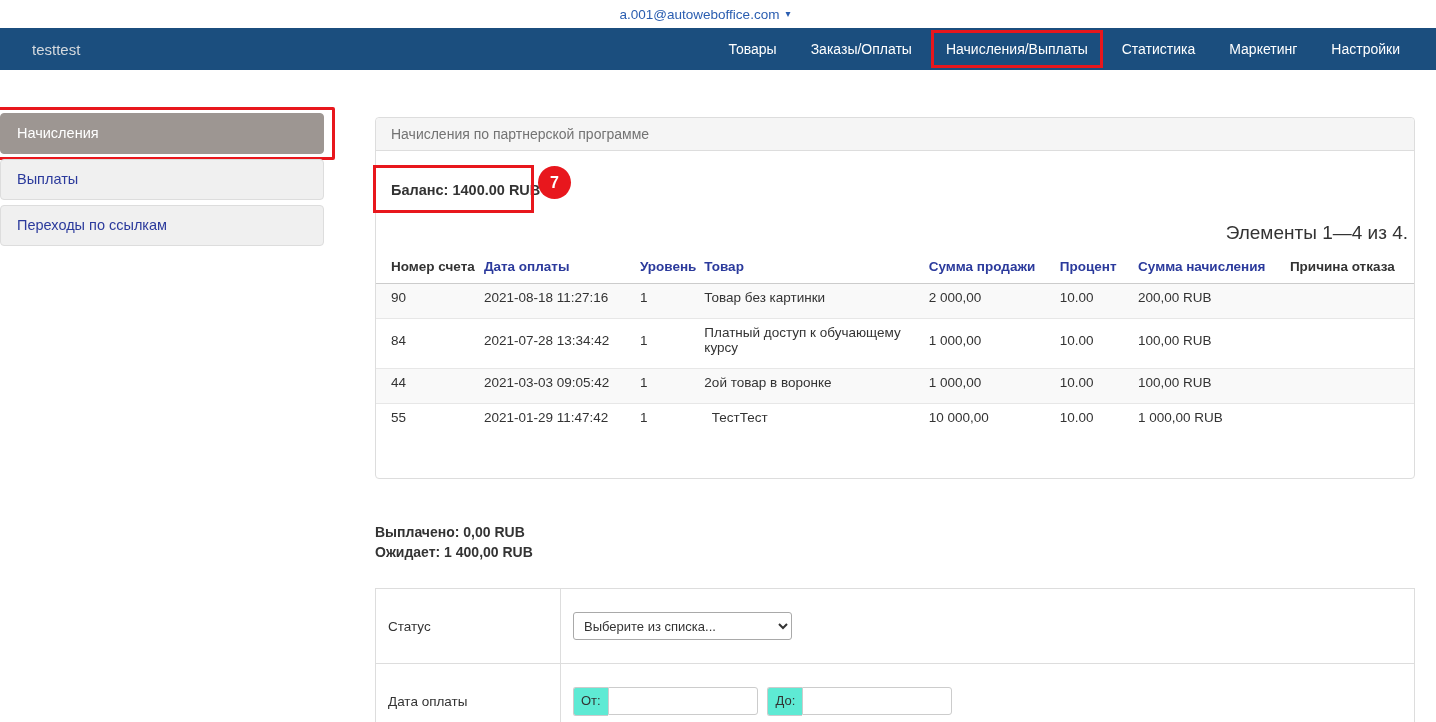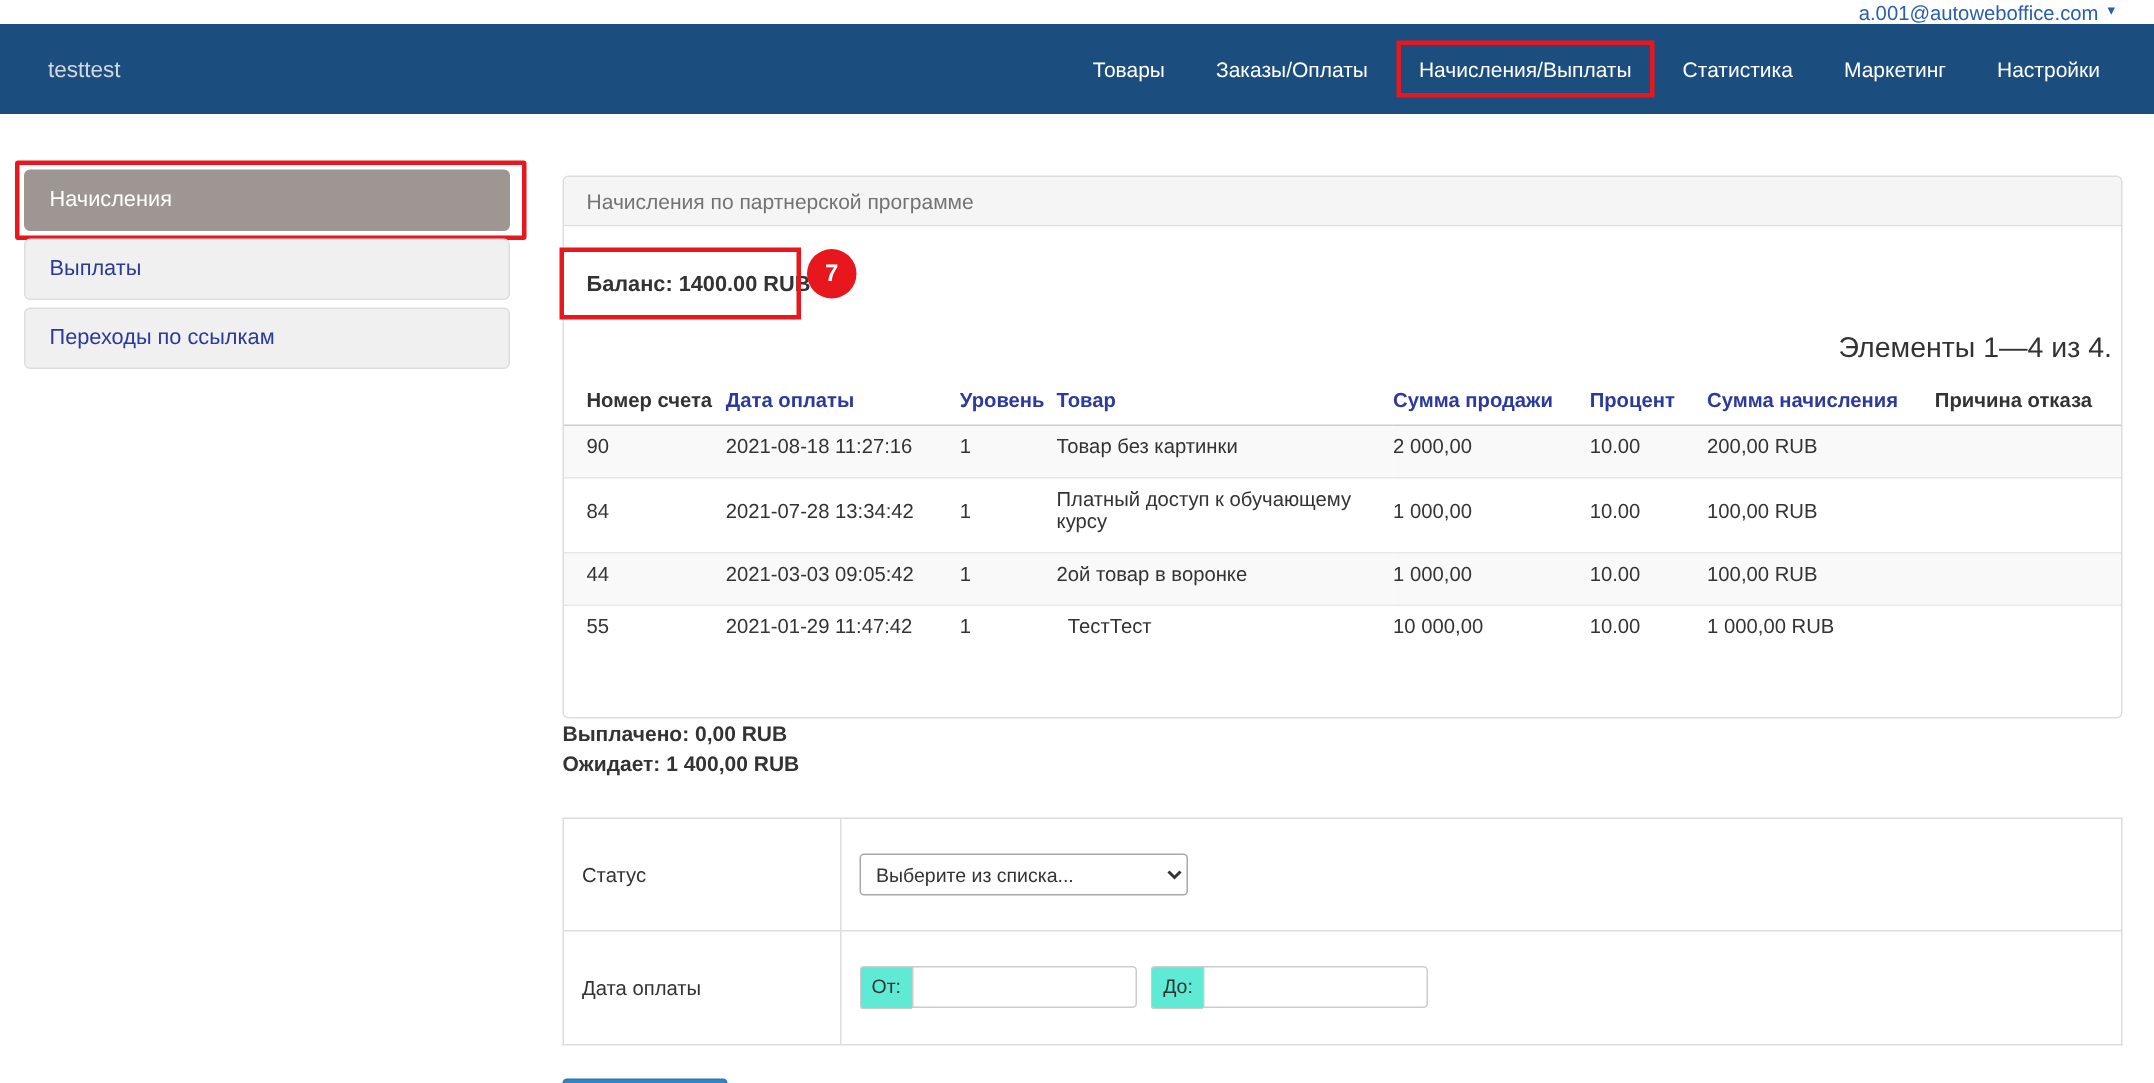--- a/index.html
+++ b/index.html
@@ -16,31 +16,31 @@
     --text-dark:#333;
   }
   *{margin:0;padding:0;box-sizing:border-box;}
   html,body{background:#fff;}
   body{
     width:1436px;height:722px;overflow:hidden;position:relative;
     font-family:"Liberation Sans","DejaVu Sans",sans-serif;
     color:var(--text-dark);
   }
   
-  .topstrip{height:16px;display:flex;align-items:center;justify-content:flex-end;padding-right:26px;}
+  .topstrip{height:28px;display:flex;align-items:center;justify-content:center;padding-right:26px;}
   .account-link{color:var(--email-blue);font-size:13.5px;text-decoration:none;cursor:pointer;display:flex;align-items:center;gap:6px;}
   .caret{font-size:10px;line-height:1;}
   
-  .navbar{height:60px;background:var(--navbar-bg);display:flex;align-items:center;}
+  .navbar{height:42px;background:var(--navbar-bg);display:flex;align-items:center;}
   .brand{color:#d4d9de;font-size:15px;margin-left:32px;cursor:pointer;}
   .nav-items{margin-left:auto;display:flex;align-items:center;gap:34px;padding-right:36px;}
   .nav-item{color:#fff;font-size:14px;text-decoration:none;cursor:pointer;white-space:nowrap;}
   .nav-item.hl{border:3px solid var(--accent-red);padding:8px 12px;margin:-11px -15px;}
   
-  .sidebar{position:absolute;left:16px;top:113px;width:324px;}
+  .sidebar{position:absolute;left:0;top:113px;width:324px;}
   .side-item{
     position:relative;display:block;height:41px;line-height:39px;margin-bottom:5px;
     background:#f0f0f0;border:1px solid #ddd;border-radius:4px;
     color:var(--link-blue);font-size:14.5px;padding-left:16px;cursor:pointer;text-decoration:none;
   }
   .side-item.active{background:var(--active-gray);border-color:var(--active-gray);color:#fff;}
   .side-item.active .ann-box{position:absolute;left:-7px;right:-12px;top:-7px;bottom:-7px;border:3px solid var(--accent-red);border-radius:2px;pointer-events:none;}
   
   .main{position:absolute;left:375px;top:117px;width:1040px;}
   .panel{border:1px solid var(--panel-border);border-radius:4px;background:#fff;}
@@ -62,21 +62,21 @@
     border-bottom:1px solid #ccc;white-space:nowrap;
   }
   table.grid th a{color:var(--link-blue);text-decoration:none;cursor:pointer;}
   table.grid td{padding:6px 8px 13px 0;border-top:1px solid #e7e7e7;color:#333;}
   table.grid tr:first-child td{border-top:none;}
   table.grid tbody tr:nth-child(odd){background:var(--stripe);}
   table.grid th:first-child,table.grid td:first-child{padding-left:15px;}
   .col-0{width:10.4%;} .col-1{width:15.3%;} .col-2{width:5.1%;} .col-3{width:22.2%;}
   .col-4{width:12.7%;} .col-5{width:7.6%;} .col-6{width:14.7%;} .col-7{width:12%;}
   
-  .summary-block{font-size:14px;font-weight:bold;line-height:20px;}
+  .summary-block{margin-top:43px;font-size:14px;font-weight:bold;line-height:20px;}
   .filter-table{margin-top:26px;width:100%;border-collapse:collapse;font-size:13.5px;border:1px solid var(--panel-border);}
   .filter-table td{border:1px solid var(--panel-border);vertical-align:middle;}
   .filter-label{width:185px;padding:11px 12px;color:#333;}
   .filter-content{padding:23px 12px;}
   select.status-select{
     width:219px;height:28px;border:1px solid #a9a9a9;border-radius:3px;background:#fff;
     font-family:inherit;font-size:13px;color:#333;padding:0 6px;
   }
   .input-group{display:inline-flex;align-items:stretch;margin-right:6px;}
   .input-addon{

